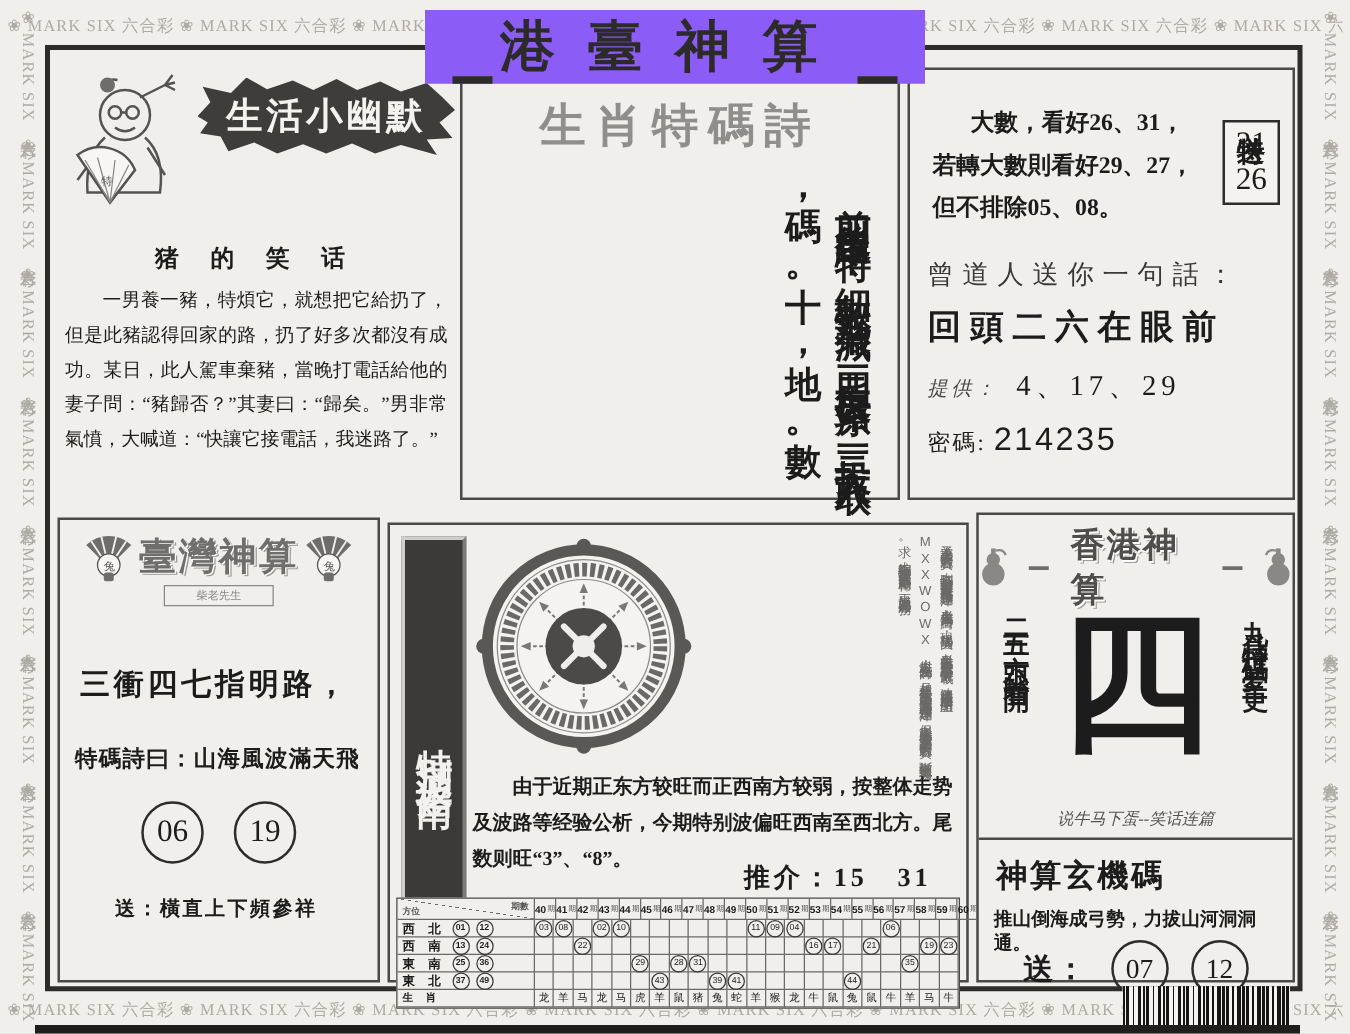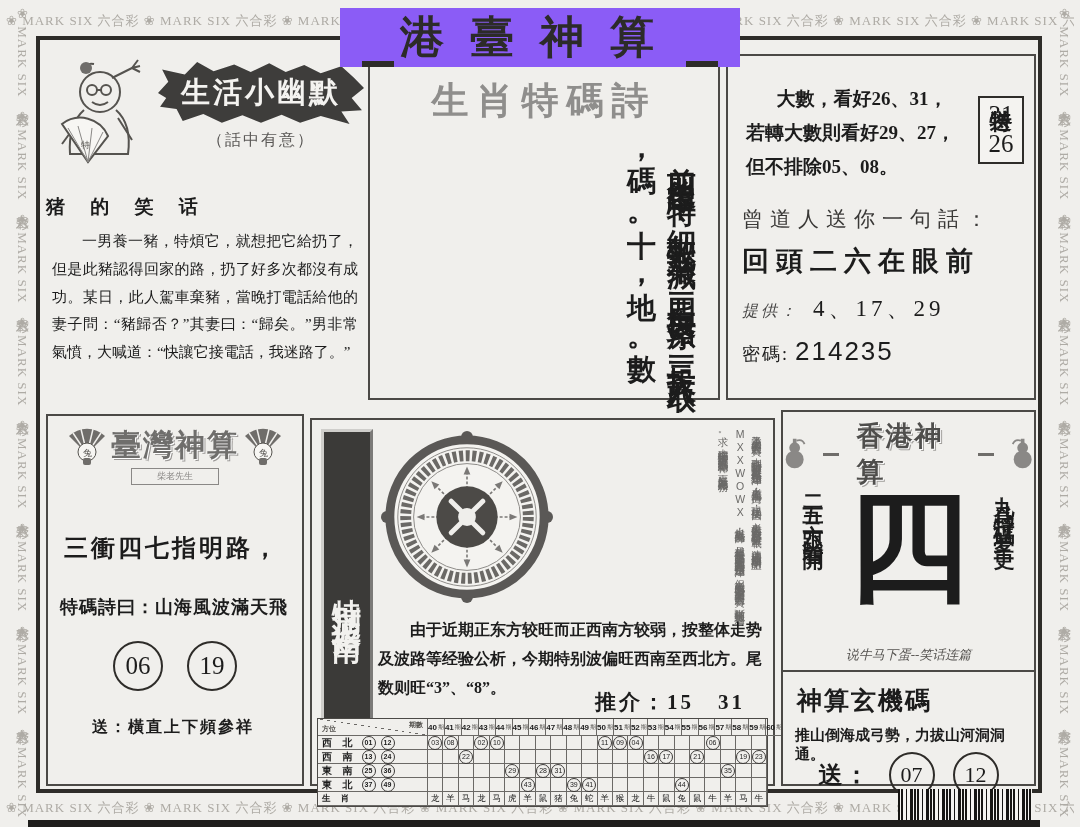--- a/index.html
+++ b/index.html
@@ -34,21 +34,21 @@
   .humor{left:46px;top:56px;width:318px;height:344px;}
   .humor-head{position:relative;height:128px;}
   .cartoon{position:absolute;left:2px;top:2px;}
   .burst{position:absolute;left:112px;top:6px;width:206px;height:62px;background:#3e3d3b;
          clip-path:polygon(0% 50%,5% 32%,2% 12%,13% 20%,19% 0%,27% 15%,37% 4%,45% 16%,54% 2%,62% 16%,71% 5%,79% 18%,89% 7%,95% 25%,100% 42%,94% 58%,99% 78%,89% 80%,93% 100%,79% 87%,69% 98%,60% 85%,50% 98%,41% 86%,31% 98%,22% 84%,12% 95%,9% 76%,1% 72%,4% 58%);
          display:flex;align-items:center;justify-content:center;}
   .burst span{color:#f4f3f0;font-size:29px;font-weight:bold;letter-spacing:3px;
               font-family:"Liberation Serif",serif;}
   .humor-sub{position:absolute;left:120px;top:74px;width:190px;text-align:center;
              font-size:16px;color:#5a5856;letter-spacing:2px;}
-  .joke-title{text-align:left;font-size:19px;font-weight:bold;letter-spacing:10px;margin:10px 0 8px;}
+  .joke-title{text-align:center;font-size:19px;font-weight:bold;letter-spacing:10px;margin:10px 0 8px;}
   .joke-text{font-size:15px;line-height:1.85;text-align:justify;text-indent:2em;
              padding:0 6px;font-family:"Liberation Serif",serif;}
 
   
   .poem-box{left:368px;top:64px;width:352px;height:336px;}
   .poem-title{text-align:center;font-size:37px;font-weight:bold;color:#8f8e8c;
               letter-spacing:8px;margin-top:10px;font-family:"Liberation Serif",serif;}
   .v-poem{position:absolute;left:0;right:0;top:72px;bottom:10px;
           writing-mode:vertical-rl;text-orientation:upright;
           display:flex;justify-content:center;}
@@ -199,21 +199,20 @@
         </g>
         <path d="M14,66 A30,30 0 0 1 60,78 L40,104 Z" fill="#f7f6f3" stroke="#55534f" stroke-width="2"></path>
         <g stroke="#8a8886" stroke-width="1">
           <path d="M40,104 L20,70 M40,104 L30,68 M40,104 L44,70 M40,104 L55,74"></path>
         </g>
         <text x="33" y="90" font-size="9" fill="#55534f">特</text>
       </svg>
       <div class="burst">
         <span>生活小幽默</span>
       </div>
-      <div class="humor-sub">（話中有意）</div>
     </div>
     <div class="joke-title">猪 的 笑 话</div>
     <div class="joke-text">一男養一豬，特煩它，就想把它給扔了，但是此豬認得回家的路，扔了好多次都沒有成功。某日，此人駕車棄豬，當晚打電話給他的妻子問：“豬歸否？”其妻曰：“歸矣。”男非常氣憤，大喊道：“快讓它接電話，我迷路了。”</div>
   </div>
 
   <div class="panel bordered poem-box">
     <div class="poem-title">生肖特碼詩</div>
     <div class="v-poem">
       <div>前四後零中特碼，</div>
       <div>細數七八業減十。</div>

